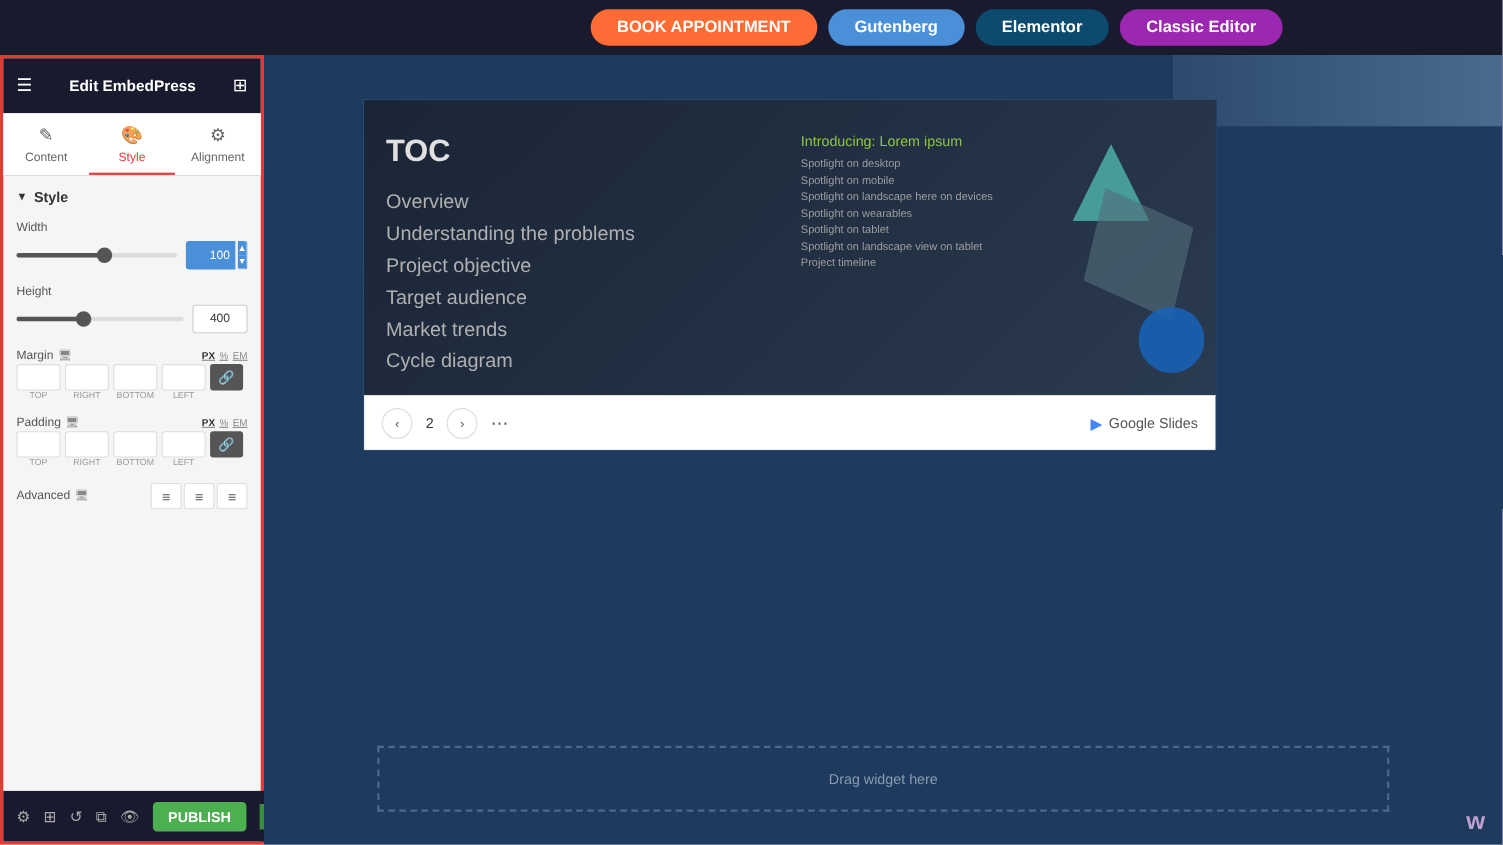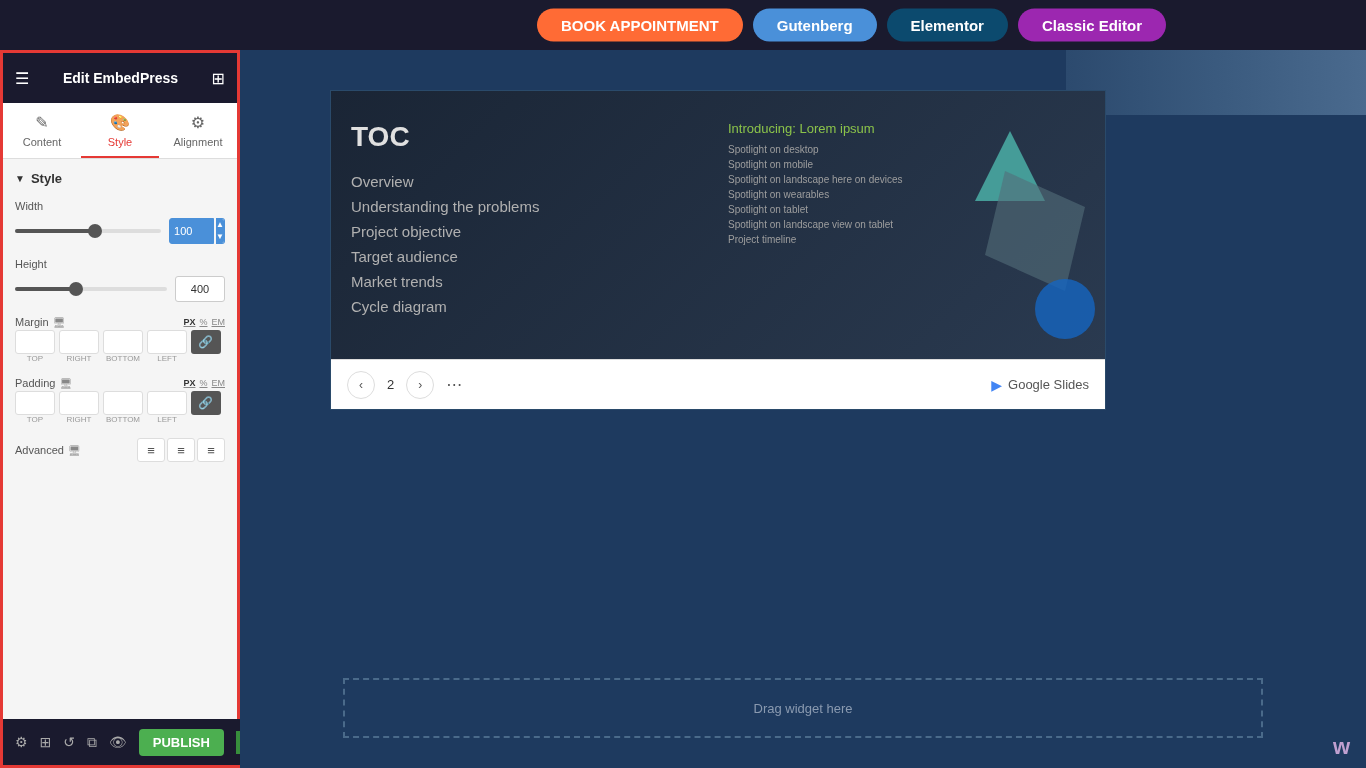--- a/index.html
+++ b/index.html
@@ -179,21 +179,21 @@
       align-items: center;
       gap: 2px;
     }
     .slider-value-input {
       width: 45px;
       height: 26px;
       border: 1px solid #4a90d9;
       background: #4a90d9;
       color: white;
       font-size: 11px;
-      text-align: left;
+      text-align: right;
       border-radius: 3px 0 0 3px;
       padding: 0 4px;
     }
     .slider-value-arrows {
       display: flex;
       flex-direction: column;
       height: 26px;
       border: 1px solid #4a90d9;
       border-left: none;
       border-radius: 0 3px 3px 0;
@@ -422,21 +422,21 @@
       width: 50%;
       padding: 30px 20px;
     }
     .slide-title {
       font-size: 28px;
       font-weight: 700;
       color: #e0e0e0;
       margin-bottom: 20px;
     }
     .slide-item {
-      font-size: 15px;
+      font-size: 18px;
       color: #b0b0b0;
       margin-bottom: 8px;
     }
 
     .slide-right {
       width: 50%;
       padding: 30px 10px;
       position: relative;
     }
     .slide-right-title {

